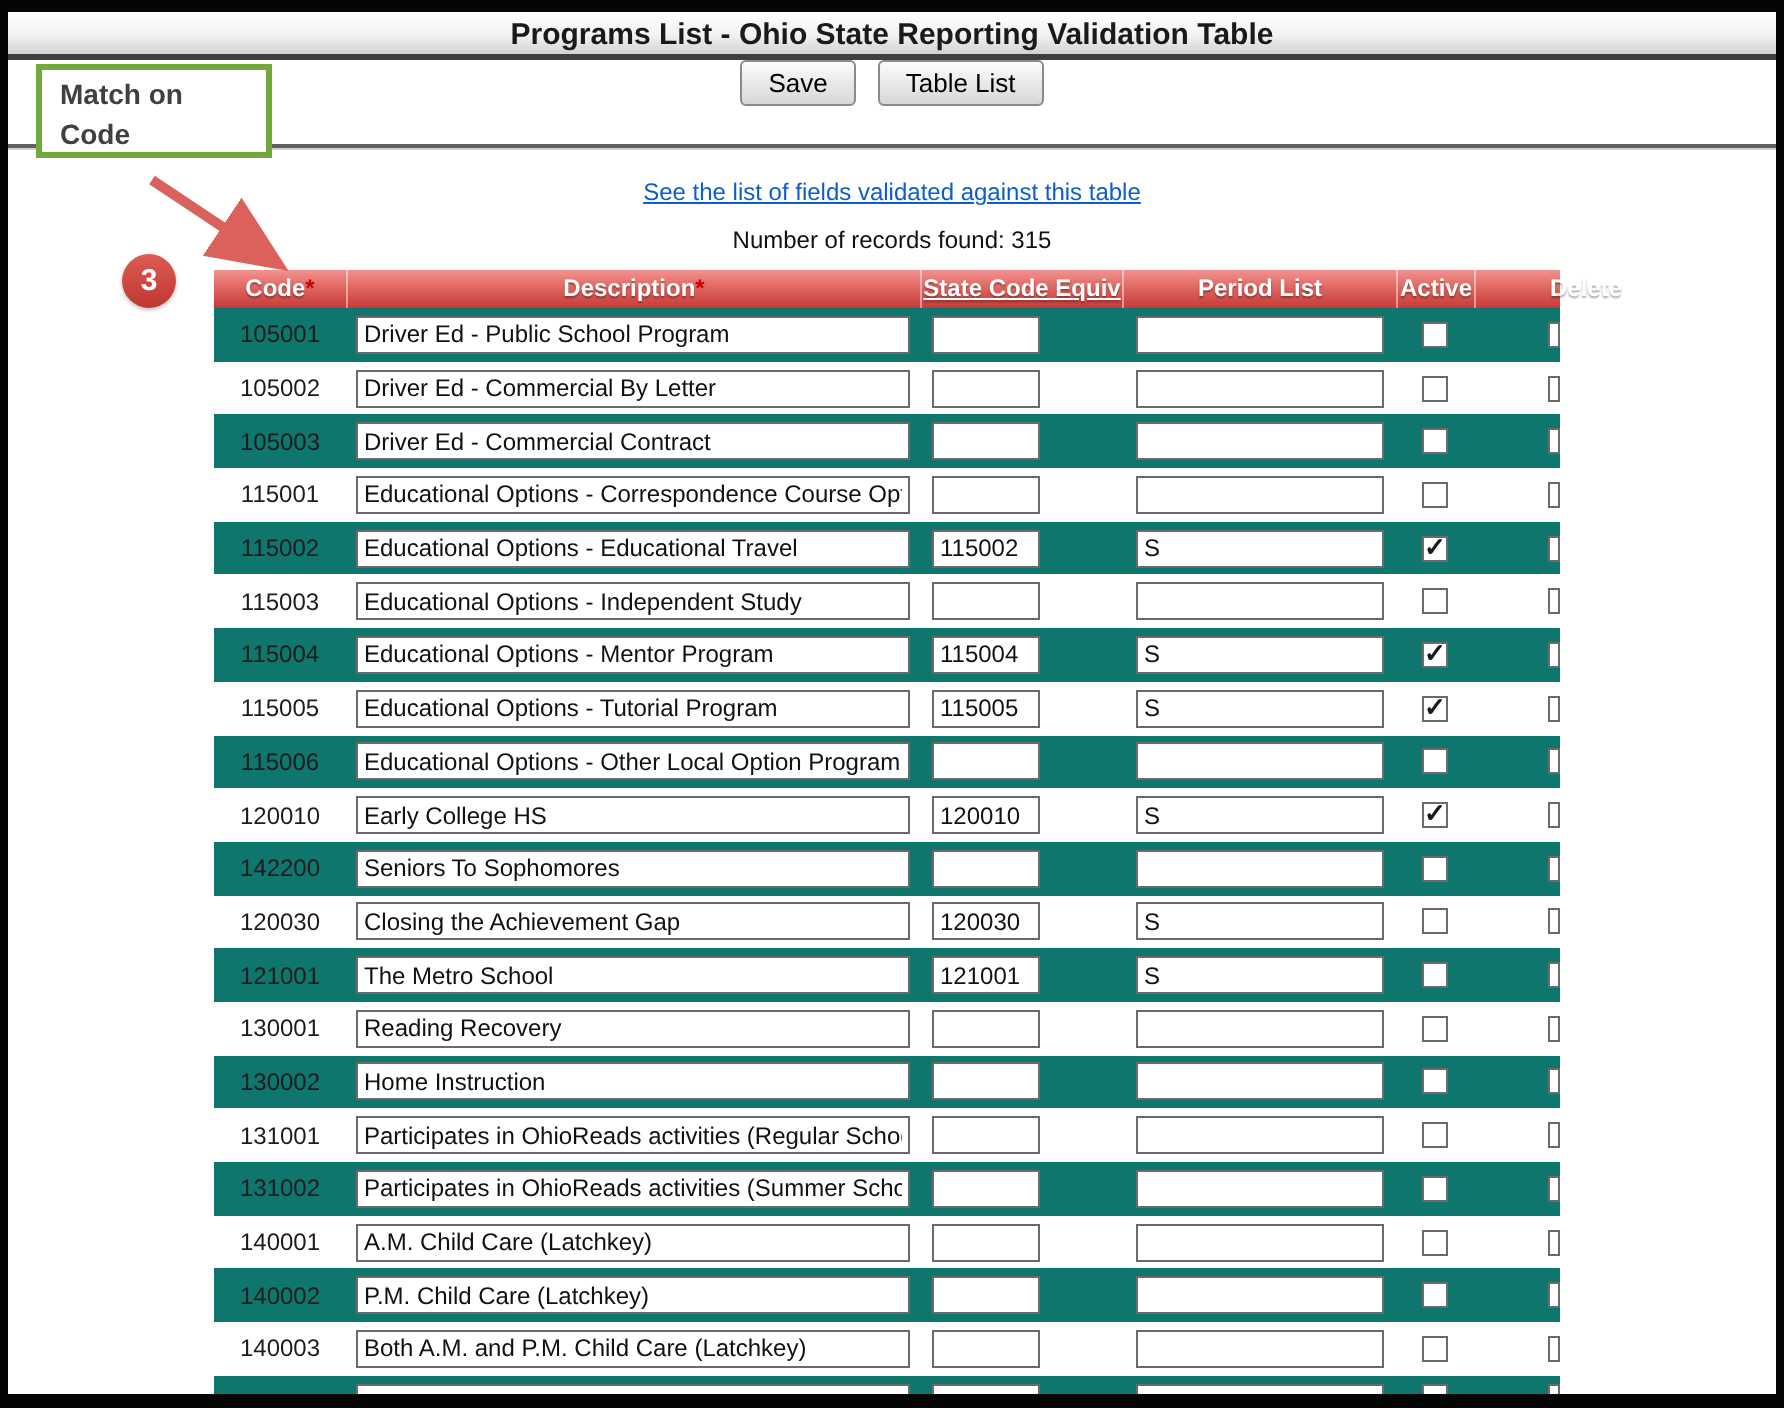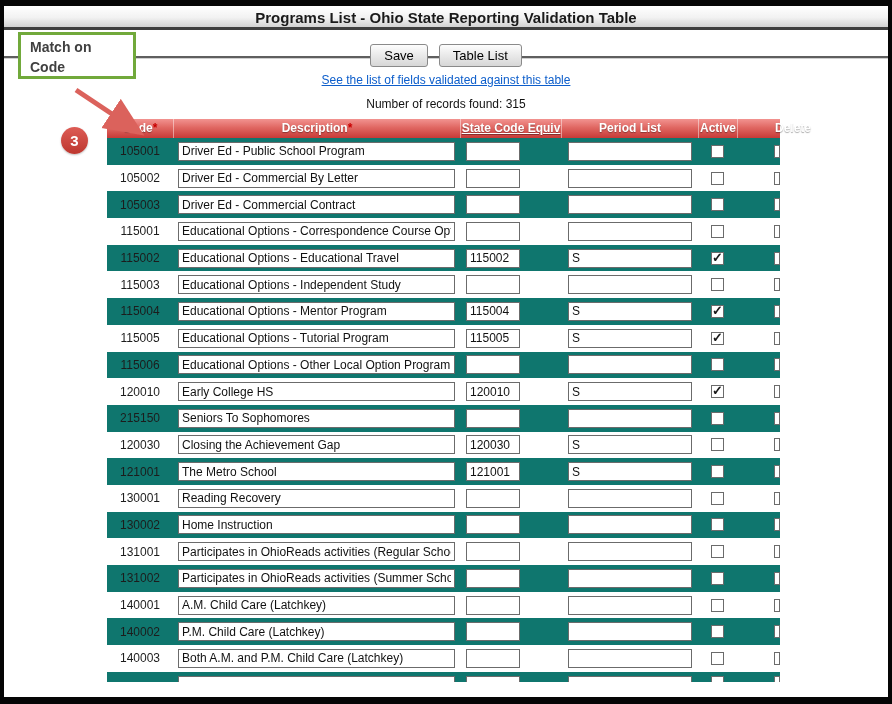--- a/index.html
+++ b/index.html
@@ -14,25 +14,25 @@
   
   .titlebar {
     height:24px; line-height:24px; text-align:center;
     background:linear-gradient(to bottom,#ffffff 0%,#f2f2f2 55%,#d2d2d2 100%);
     border-bottom:3px solid #3f3f3f;
     font-size:15px; font-weight:bold; color:#1a1a1a;
   }
 
   
   .toolbar {
-    height:28px; background:#fff; position:relative;
+    height:44px; background:#fff; position:relative;
     border-bottom:2px solid #5f5f5f;
     box-shadow:0 1px 0 #cfcfcf;
     display:flex; justify-content:center; align-items:flex-start; gap:11px;
-    padding-top:14px;
+    padding-top:0;
   }
   .btn {
     font-family:"Liberation Sans", sans-serif;
     font-size:13px; color:#000; padding:2px 13px; height:23px;
     background:linear-gradient(to bottom,#fdfdfd,#e9e9e9 50%,#d7d7d7);
     border:1px solid #8a8a8a; border-radius:3px; cursor:pointer;
   }
 
   
   .callout {
@@ -265,21 +265,21 @@
     <div class="cell c-period"><input class="txt period-input" value="S" style=""></div>
     <div class="cell c-active">
               <span class="cb checked"></span>
             </div>
     <div class="cell c-delete">
               <span class="cb"></span>
             </div>
   </div>
 
   <div class="row odd">
-    <div class="cell c-code"><span class="code-text">215150</span></div>
+    <div class="cell c-code"><span class="code-text">142200</span></div>
     <div class="cell c-desc"><input class="txt desc-input" value="Seniors To Sophomores" style=""></div>
     <div class="cell c-state"><input class="txt state-input" style=""></div>
     <div class="cell c-period"><input class="txt period-input" style=""></div>
     <div class="cell c-active">
               <span class="cb"></span>
             </div>
     <div class="cell c-delete">
               <span class="cb"></span>
             </div>
   </div>

